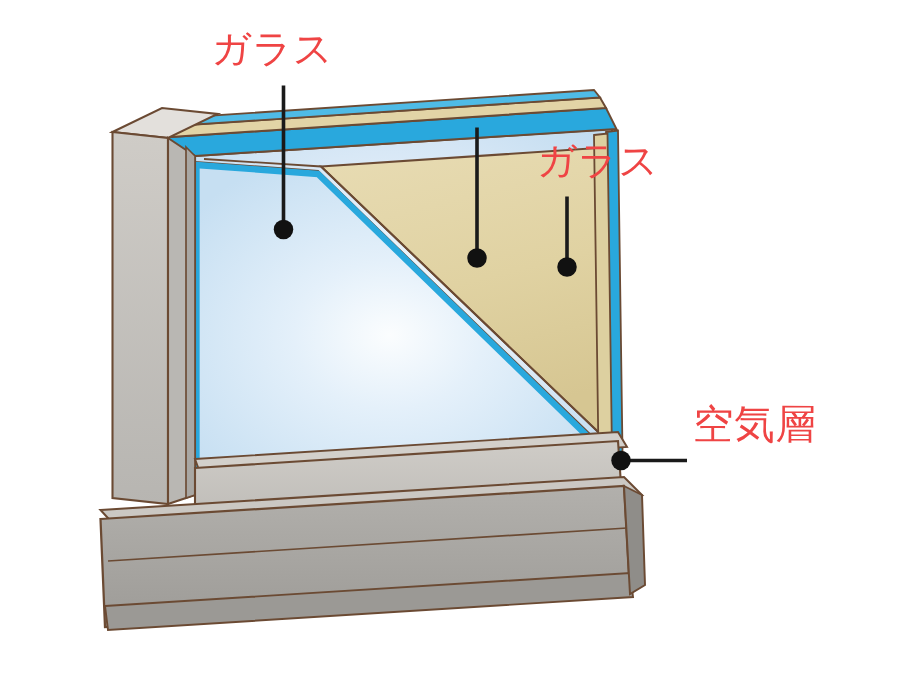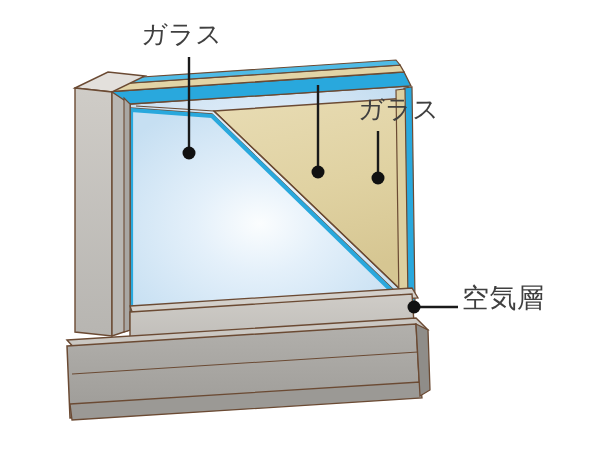--- a/index.html
+++ b/index.html
@@ -17,43 +17,43 @@
   #diagram-root {
     position: absolute;
     left: 0;
     top: 0;
     width: 600px;
     height: 452px;
   }
   .label {
     position: absolute;
     white-space: nowrap;
-    color: #404040;
-    font-family: Liberation Sans, sans-serif;
+    color: #ef4444;
+    font-family: Liberation Mono, monospace;
     line-height: 1;
     letter-spacing: 0.5px;
   }
   #label-glass-top {
     left: 141px;
     top: 21px;
     font-size: 26px;
   }
   #label-lowe {
     left: 258px;
     top: 49px;
     font-size: 27px;
   }
   #label-glass-right {
     left: 358px;
     top: 96px;
     font-size: 26px;
   }
   #label-air {
     left: 462px;
-    top: 285px;
+    top: 273px;
     font-size: 27px;
   }
 </style>
 </head>
 <body>
 
 <div id="diagram-root">
 
   <svg width="600" height="452" viewBox="0 0 600 452">
 

